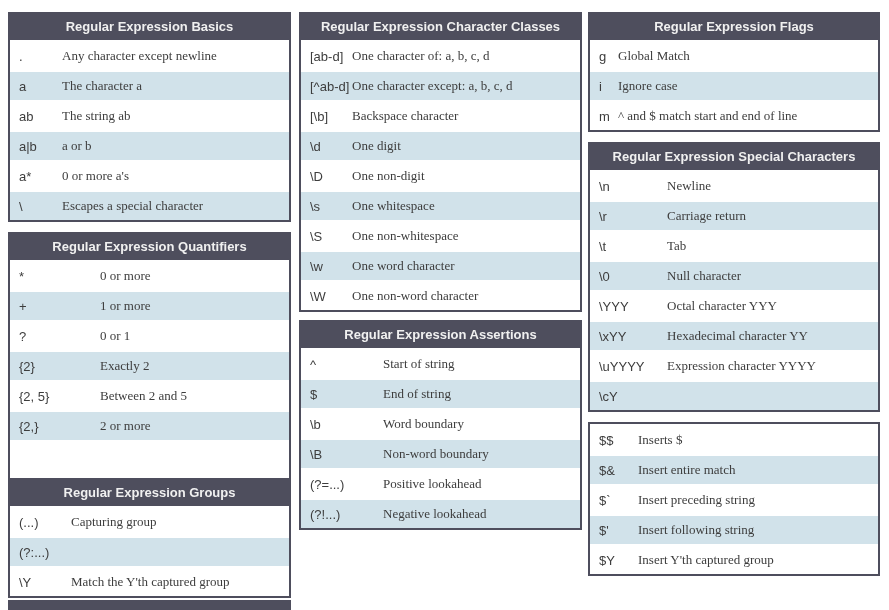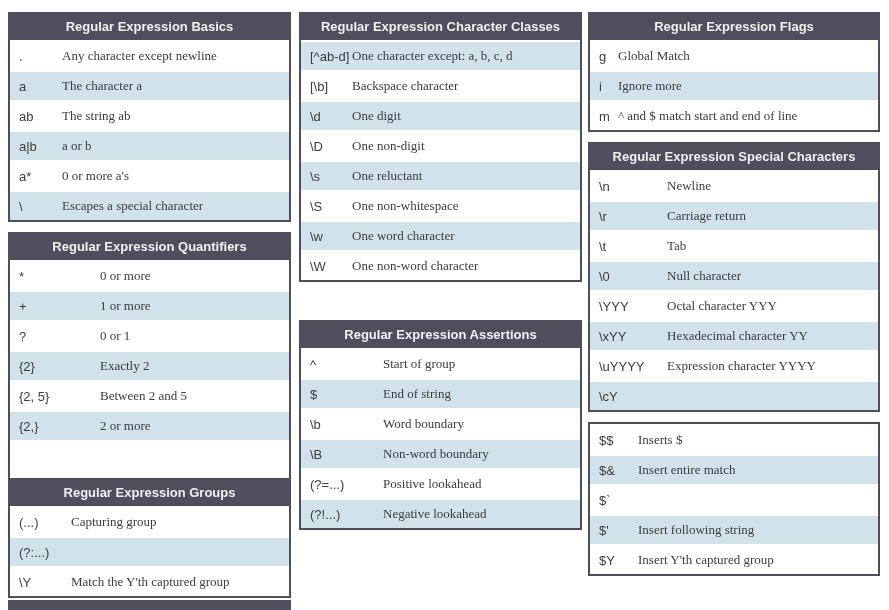--- a/index.html
+++ b/index.html
@@ -126,58 +126,62 @@
       </div>
       <div class="t-row">
         <span class="code">\Y</span>
         <span class="desc">Match the Y'th captured group</span>
       </div>
     </section>
   <div class="cutoff" style="left:8px;top:600px;width:283px;height:10px"></div>
 
   <section class="rtable" style="left:299px;top:12px;width:283px;--codew:51px">
       <div class="t-header">Regular Expression Character Classes</div>
+      <div class="t-row">
+        <span class="code">[ab-d]</span>
+        <span class="desc">One character of: a, b, c, d</span>
+      </div>
       <div class="t-row alt">
         <span class="code">[^ab-d]</span>
         <span class="desc">One character except: a, b, c, d</span>
       </div>
       <div class="t-row">
         <span class="code">[\b]</span>
         <span class="desc">Backspace character</span>
       </div>
       <div class="t-row alt">
         <span class="code">\d</span>
         <span class="desc">One digit</span>
       </div>
       <div class="t-row">
         <span class="code">\D</span>
         <span class="desc">One non-digit</span>
       </div>
       <div class="t-row alt">
         <span class="code">\s</span>
-        <span class="desc">One reluctant</span>
+        <span class="desc">One whitespace</span>
       </div>
       <div class="t-row">
         <span class="code">\S</span>
         <span class="desc">One non-whitespace</span>
       </div>
       <div class="t-row alt">
         <span class="code">\w</span>
         <span class="desc">One word character</span>
       </div>
       <div class="t-row">
         <span class="code">\W</span>
         <span class="desc">One non-word character</span>
       </div>
     </section>
   <section class="rtable" style="left:299px;top:320px;width:283px;--codew:82px">
       <div class="t-header">Regular Expression Assertions</div>
       <div class="t-row">
         <span class="code">^</span>
-        <span class="desc">Start of group</span>
+        <span class="desc">Start of string</span>
       </div>
       <div class="t-row alt">
         <span class="code">$</span>
         <span class="desc">End of string</span>
       </div>
       <div class="t-row">
         <span class="code">\b</span>
         <span class="desc">Word boundary</span>
       </div>
       <div class="t-row alt">
@@ -195,21 +199,21 @@
     </section>
 
   <section class="rtable" style="left:588px;top:12px;width:292px;--codew:28px">
       <div class="t-header">Regular Expression Flags</div>
       <div class="t-row">
         <span class="code">g</span>
         <span class="desc">Global Match</span>
       </div>
       <div class="t-row alt">
         <span class="code">i</span>
-        <span class="desc">Ignore more</span>
+        <span class="desc">Ignore case</span>
       </div>
       <div class="t-row">
         <span class="code">m</span>
         <span class="desc">^ and $ match start and end of line</span>
       </div>
     </section>
   <section class="rtable" style="left:588px;top:142px;width:292px;--codew:77px">
       <div class="t-header">Regular Expression Special Characters</div>
       <div class="t-row">
         <span class="code">\n</span>
@@ -247,20 +251,21 @@
       <div class="t-row">
         <span class="code">$$</span>
         <span class="desc">Inserts $</span>
       </div>
       <div class="t-row alt">
         <span class="code">$&amp;</span>
         <span class="desc">Insert entire match</span>
       </div>
       <div class="t-row">
         <span class="code">$`</span>
+        <span class="desc">Insert preceding string</span>
       </div>
       <div class="t-row alt">
         <span class="code">$'</span>
         <span class="desc">Insert following string</span>
       </div>
       <div class="t-row">
         <span class="code">$Y</span>
         <span class="desc">Insert Y'th captured group</span>
       </div>
     </section>

